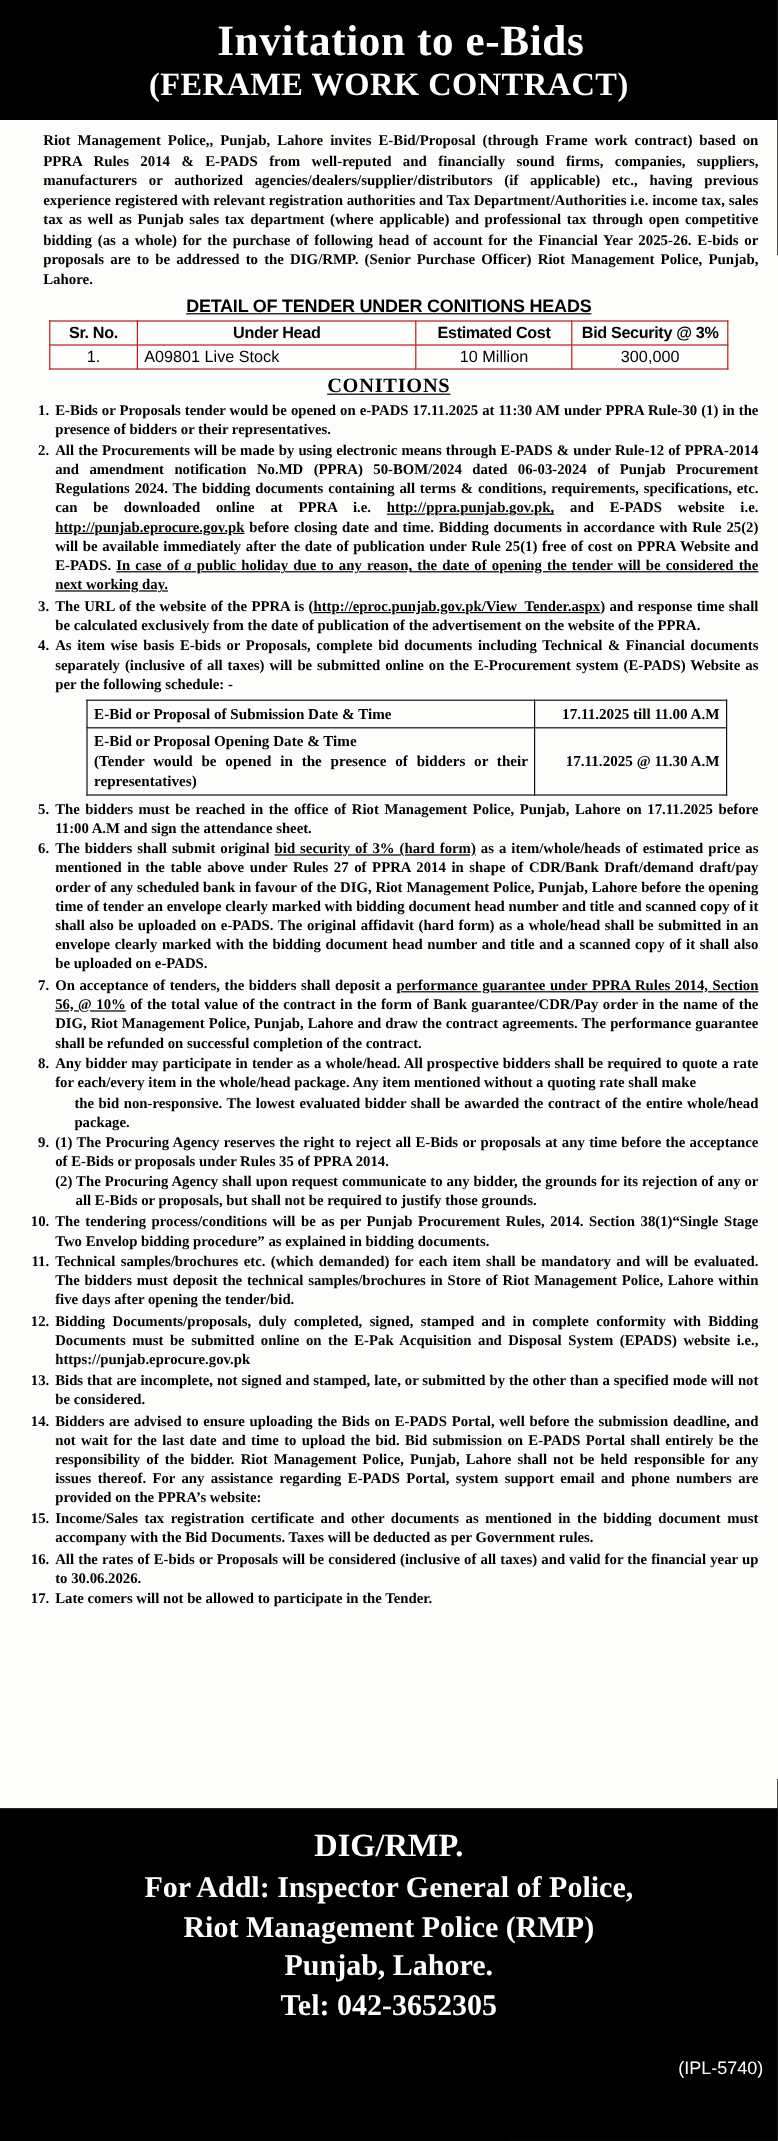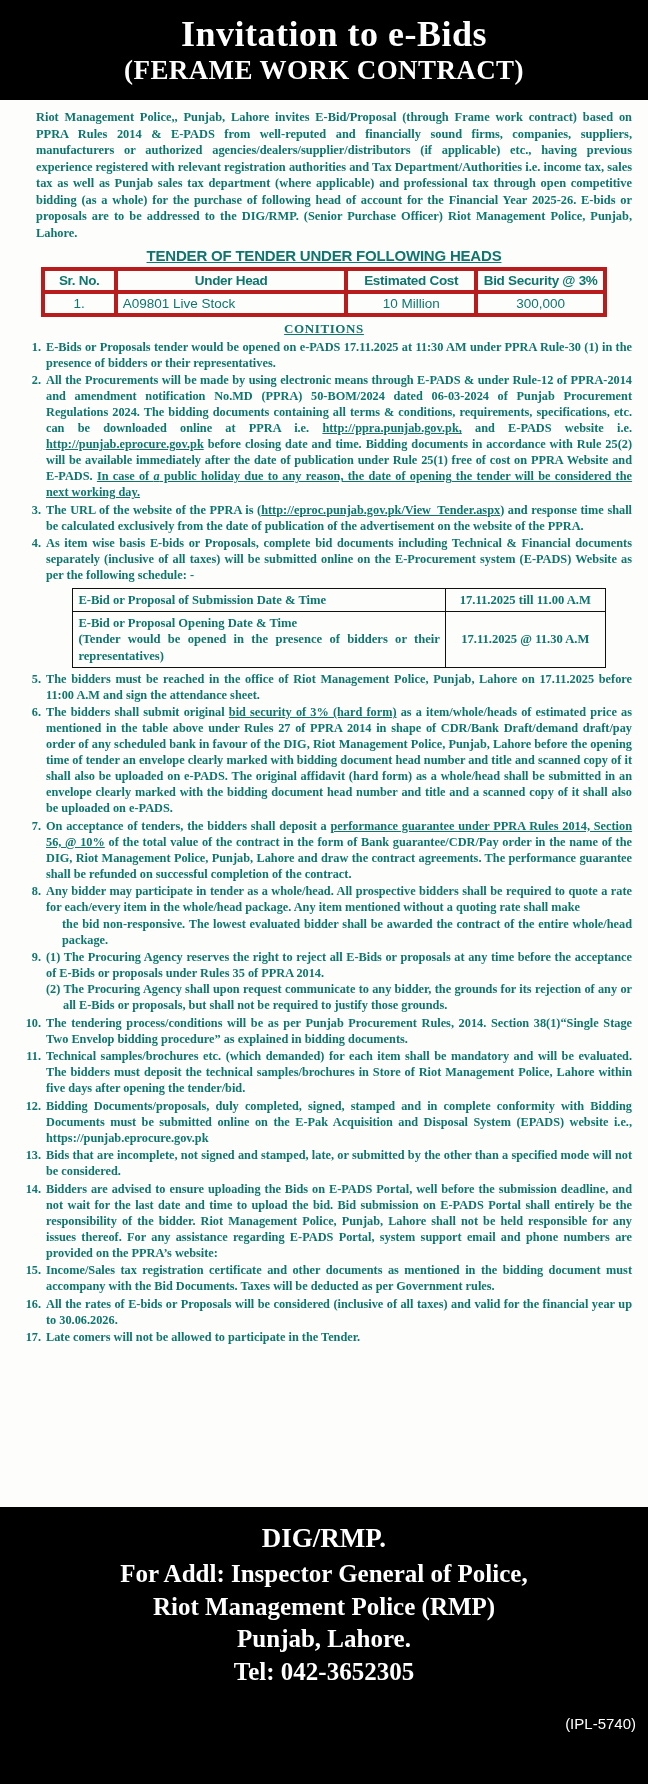--- a/index.html
+++ b/index.html
@@ -42,21 +42,21 @@
   .title-sub {
     font-family: "Liberation Serif", "DejaVu Serif", serif;
     font-size: 27px;
     font-weight: bold;
     letter-spacing: 0.4px;
     line-height: 1.05;
   }
   
   .body-white {
     background: #fdfdfb;
-    color: #0f766e;
+    color: #000000;
     padding: 7px 16px 6px 16px;
     box-sizing: border-box;
     min-height: 1407px;
   }
   .intro {
     font-size: 12.4px;
     line-height: 1.33;
     text-align: justify;
     text-justify: inter-word;
     margin: 2px 0 6px 20px;
@@ -72,39 +72,39 @@
     letter-spacing: -0.2px;
   }
   
   table.heads {
     border-collapse: collapse;
     width: 92%;
     margin: 0 auto 4px auto;
     font-family: "Liberation Sans", "DejaVu Sans", sans-serif;
   }
   table.heads th, table.heads td {
-    border: 4px solid #b91c1c;
+    border: 1px solid #b91c1c;
     padding: 2px 5px;
     font-size: 13.5px;
   }
   table.heads th {
     text-align: center;
     font-weight: bold;
     letter-spacing: -0.3px;
   }
   table.heads td.c { text-align: center; }
   table.heads td.l { text-align: left; }
   .col-sr { width: 13%; }
   .col-head { width: 41%; }
   .col-cost { width: 23%; }
   .col-sec  { width: 23%; }
 
   .conditions-heading {
     text-align: center;
-    font-size: 13px;
+    font-size: 17px;
     font-weight: bold;
     text-decoration: underline;
     letter-spacing: 0.6px;
     margin: 3px 0 3px 0;
     font-family: "Liberation Serif", "DejaVu Serif", serif;
   }
   
   ol.conds {
     margin: 0;
     padding: 0 0 0 28px;
@@ -151,21 +151,21 @@
     margin: 4px auto 4px auto;
   }
   table.sched td {
     border: 1px solid #111;
     font-size: 12.6px;
     padding: 3px 5px;
     font-weight: bold;
     line-height: 1.28;
   }
   table.sched td.label { width: 70%; text-align: justify; text-justify: inter-word; }
-  table.sched td.value { width: 30%; text-align: center; white-space: nowrap; }
+  table.sched td.value { width: 30%; text-align: right; white-space: nowrap; }
   
   .footer-band {
     background: #000;
     color: #fff;
     text-align: center;
     padding: 14px 0 10px 0;
     position: relative;
     height: 277px;
     box-sizing: border-box;
   }
@@ -196,21 +196,21 @@
 
   <div class="header-band">
     <div class="title-main">Invitation to e-Bids</div>
     <div class="title-sub">(FERAME WORK CONTRACT)</div>
   </div>
 
   <div class="body-white">
 
     <p class="intro">Riot Management Police,, Punjab, Lahore invites E-Bid/Proposal (through Frame work contract) based on PPRA Rules 2014 &amp; E-PADS from well-reputed and financially sound firms, companies, suppliers, manufacturers or authorized agencies/dealers/supplier/distributors (if applicable) etc., having previous experience registered with relevant registration authorities and Tax Department/Authorities i.e. income tax, sales tax as well as Punjab sales tax department (where applicable) and professional tax through open competitive bidding (as a whole) for the purchase of following head of account for the Financial Year 2025-26. E-bids or proposals are to be addressed to the DIG/RMP. (Senior Purchase Officer) Riot Management Police, Punjab, Lahore.</p>
 
-    <div class="section-heading">TENDER OF TENDER UNDER FOLLOWING HEADS</div>
+    <div class="section-heading">DETAIL OF TENDER UNDER CONITIONS HEADS</div>
 
     <table class="heads">
       <thead>
         <tr>
           <th class="col-sr">Sr. No.</th>
           <th class="col-head">Under Head</th>
           <th class="col-cost">Estimated Cost</th>
           <th class="col-sec">Bid Security @ 3%</th>
         </tr>
       </thead>

